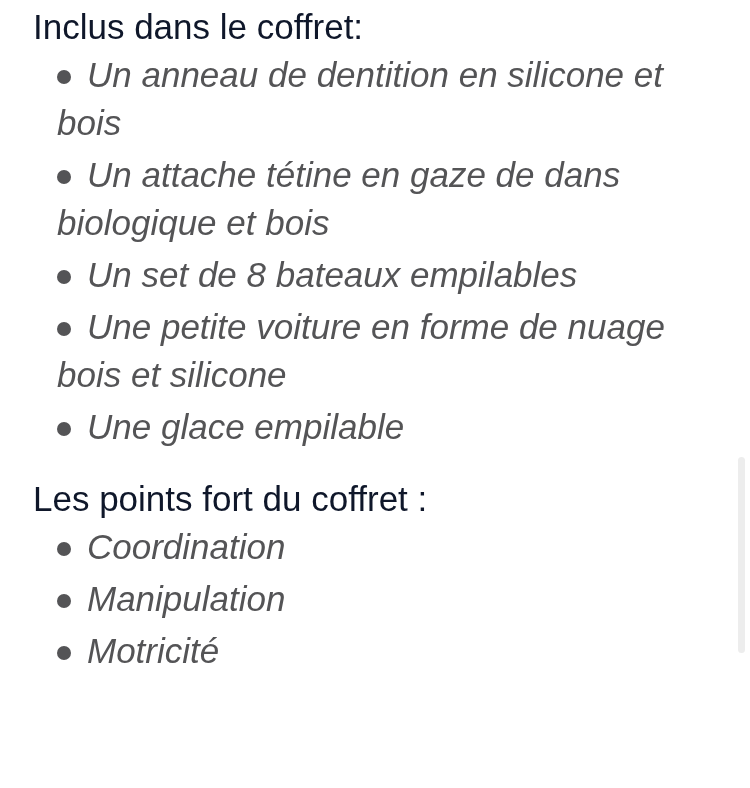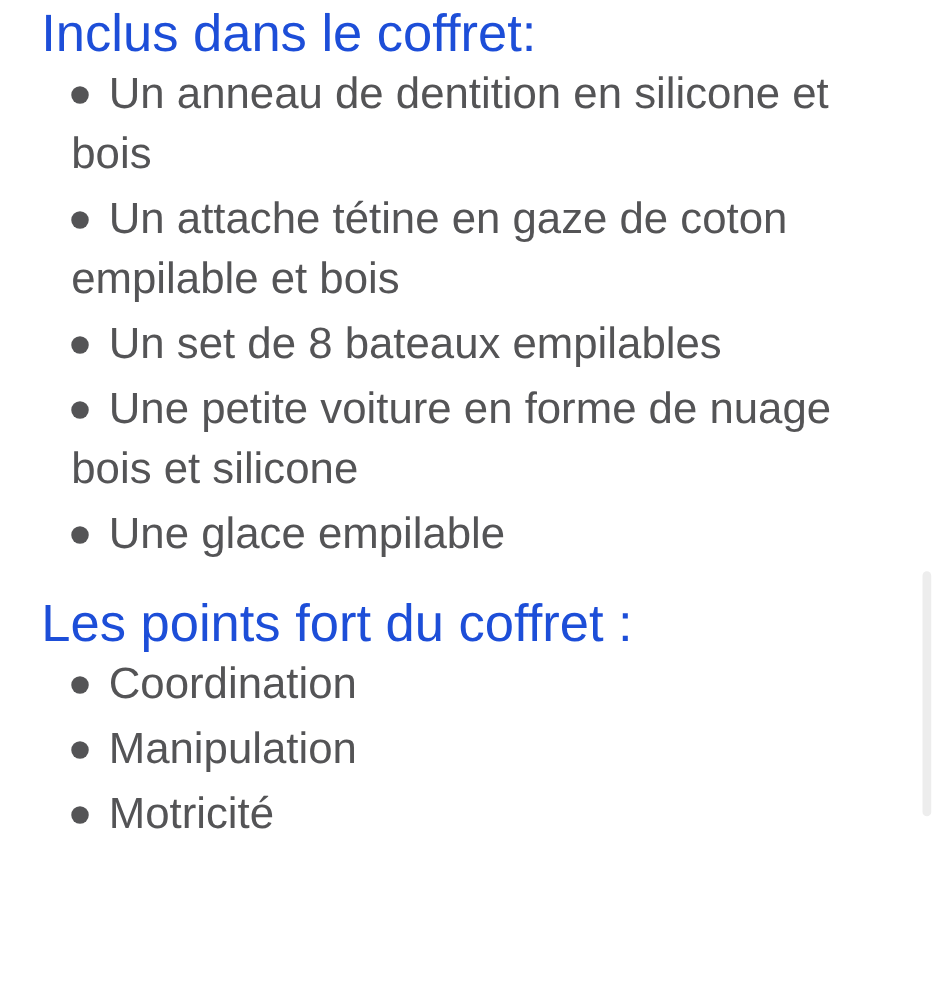--- a/index.html
+++ b/index.html
@@ -20,32 +20,33 @@
     color: #545456;
     font-size: 35px;
     line-height: 48px;
     font-weight: 400;
   }
   .content {
     padding: 3px 40px 0 33px;
   }
   .heading {
     margin: 0;
-    font-size: 42px;
+    font-size: 35px;
     line-height: 48px;
     font-weight: 400;
-    color: #1d4ed8;
+    color: #0f172a;
   }
   .heading.second {
     margin-top: 24px;
   }
   ul.bullet-list {
     margin: 0;
     padding: 0 0 0 24px;
     list-style: none;
+    font-style: italic;
   }
   ul.bullet-list li {
     margin: 0 0 4px 0;
     max-width: 645px;
   }
   .dot {
     display: inline-block;
     width: 14px;
     height: 14px;
     border-radius: 50%;
@@ -67,21 +68,21 @@
 <body>
 
 <div class="page">
   <div class="content">
 
     <p class="heading">Inclus dans le coffret:</p>
 
     <ul class="bullet-list">
 
     <li><span class="dot"></span><span class="li-text">Un anneau de dentition en silicone et bois</span></li>
-        <li><span class="dot"></span><span class="li-text">Un attache tétine en gaze de coton empilable et bois</span></li>
+        <li><span class="dot"></span><span class="li-text">Un attache tétine en gaze de dans biologique et bois</span></li>
         <li><span class="dot"></span><span class="li-text">Un set de 8 bateaux empilables</span></li>
         <li><span class="dot"></span><span class="li-text">Une petite voiture en forme de nuage bois et silicone</span></li>
         <li><span class="dot"></span><span class="li-text">Une glace empilable</span></li>
       </ul>
 
     <p class="heading second">Les points fort du coffret :</p>
 
     <ul class="bullet-list">
 
     <li><span class="dot"></span><span class="li-text">Coordination</span></li>

